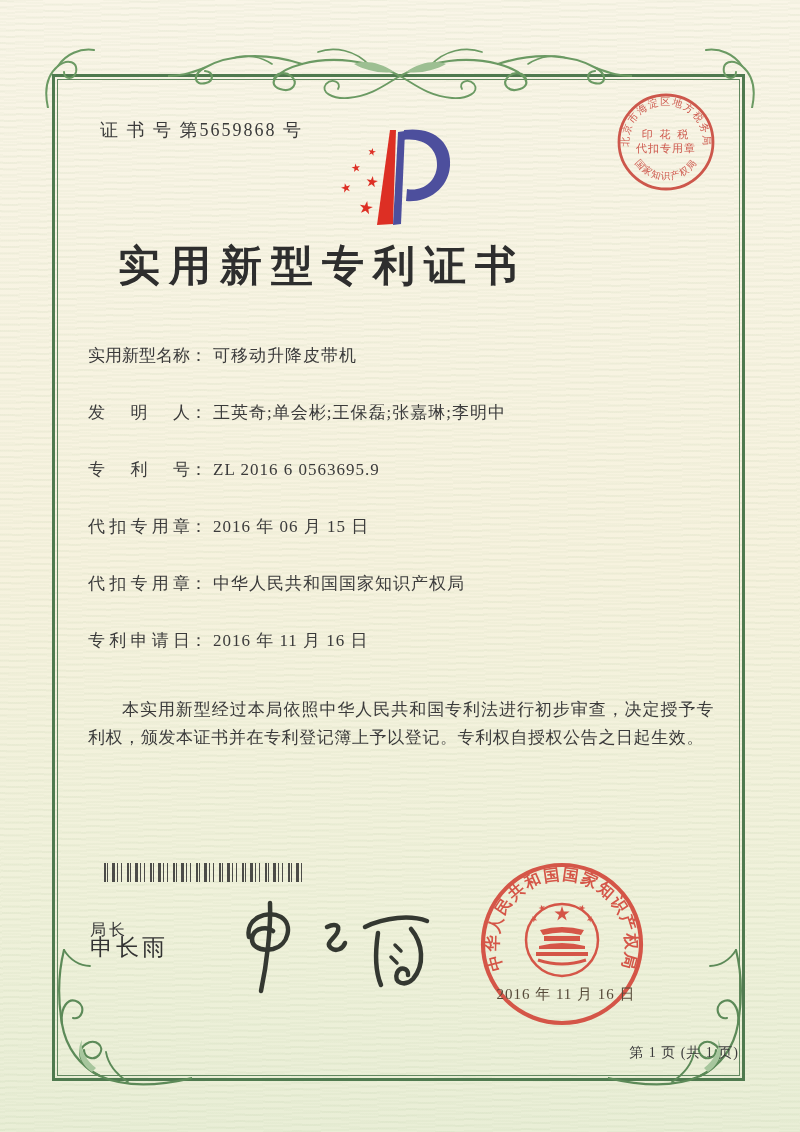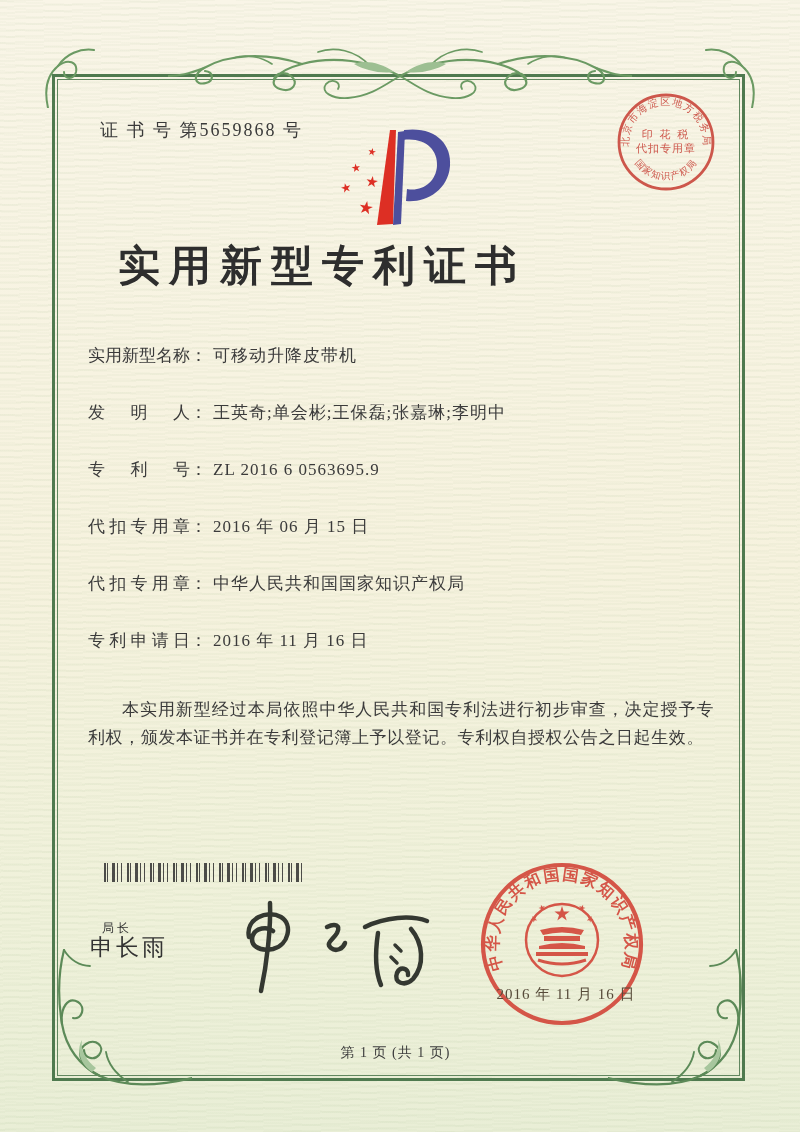--- a/index.html
+++ b/index.html
@@ -49,30 +49,30 @@
   .body-text p{margin:0;text-indent:2em;}
   .barcode{
     position:absolute;left:104px;top:863px;width:201px;height:19px;opacity:.85;
     background:repeating-linear-gradient(90deg,
       #2f2f2f 0 2px,transparent 2px 3px,
       #2f2f2f 3px 4px,transparent 4px 8px,
       #2f2f2f 8px 11px,transparent 11px 13px,
       #2f2f2f 13px 14px,transparent 14px 17px,
       #2f2f2f 17px 18px,transparent 18px 23px);
   }
-  .signer-title{position:absolute;left:90px;top:920px;font-size:12px;letter-spacing:3px;color:#333;margin-left:12px;}
+  .signer-title{position:absolute;left:90px;top:920px;font-size:16px;letter-spacing:3px;color:#333;}
   .signer-name{position:absolute;left:90px;top:932px;font-size:23px;letter-spacing:3px;color:#333;}
   .signature{position:absolute;left:215px;top:893px;}
   .seal{position:absolute;left:476px;top:858px;}
   .seal-date{
     position:absolute;left:486px;top:985px;width:160px;text-align:center;
     font-size:15px;letter-spacing:1px;color:#564a39;
   }
   .footer{
-    position:absolute;left:52px;top:1044px;width:687px;text-align:center;
+    position:absolute;left:52px;top:1044px;width:687px;text-align:right;
     font-size:14px;letter-spacing:1px;color:#3c3c3c;
   }
   .orn{position:absolute;}
 </style>
 </head>
 <body>
 
 <div class="page">
 
   <div class="frame"></div>

